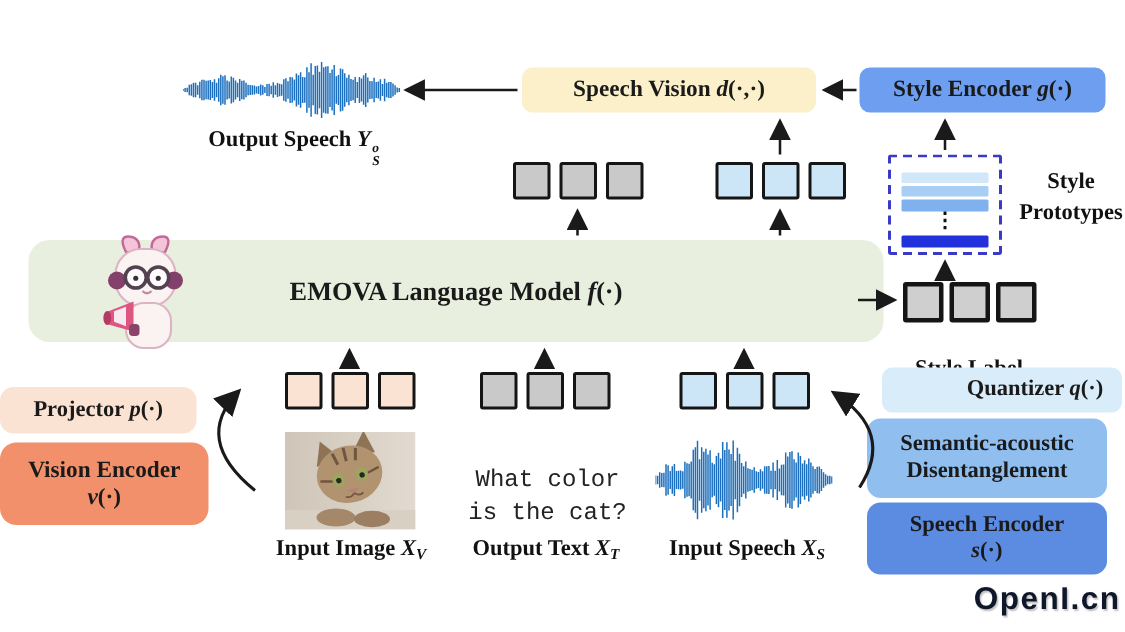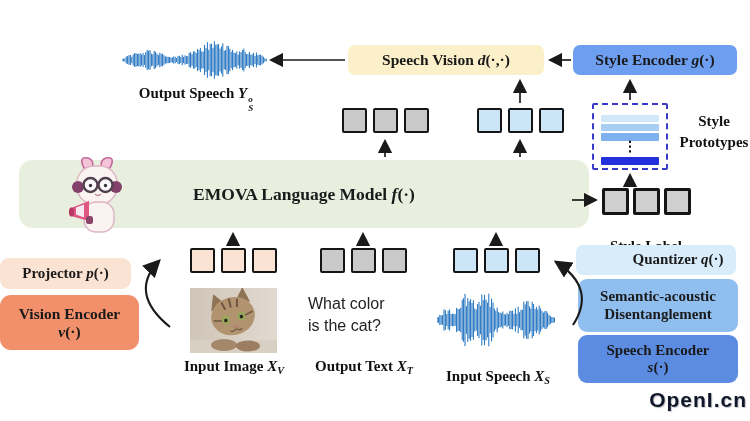--- a/index.html
+++ b/index.html
@@ -15,21 +15,21 @@
   .mvar { font-style:italic; font-weight:bold; }
   .sub  { font-size:0.68em; font-style:italic; font-weight:bold; vertical-align:-0.28em; }
   .ss   { display:inline-flex; flex-direction:column; align-items:flex-start;
           font-size:0.60em; line-height:1.05; vertical-align:-0.42em; margin-left:1px; }
   .ss span { font-style:italic; font-weight:bold; }
   #speech-decoder { left:348px; top:45px; width:196px; height:30px; background:#FBF0C9; border-radius:7px; font-size:15.5px; }
   #style-encoder  { left:573px; top:45px; width:164px; height:30px; background:#6D9EEF; border-radius:7px; font-size:15.5px; }
   #lm-box         { left:0px;   top:160px; width:570px; height:68px; background:#E8EFDF; border-radius:14px; font-size:17.5px;margin-left:19px; }
   #projector      { left:0px;   top:258px; width:131px; height:31px; background:#FBE3D3; border-radius:9px; font-size:15px; }
   #vision-encoder { left:0px;   top:295px; width:139px; height:55px; background:#F2906B; border-radius:11px; font-size:15.5px; }
-  #quantizer      { left:576px; top:245px; width:160px; height:30px; background:#D8ECF9; border-radius:7px; font-size:15px;padding-left:44px; }
+  #quantizer      { left:588px; top:245px; width:160px; height:30px; background:#D8ECF9; border-radius:7px; font-size:15px;padding-left:44px; }
   #disentangle    { left:578px; top:279px; width:160px; height:53px; background:#8FBEEF; border-radius:9px; font-size:15px; }
   #speech-encoder { left:578px; top:335px; width:160px; height:48px; background:#5C8CE2; border-radius:9px; font-size:15px; }
   .tokens { position:absolute; display:flex; gap:6px; }
   .tok { width:25px; height:25px; border:2.5px solid #151515; border-radius:2px; box-sizing:border-box; background:#ccc; }
   .tok.peach { background:#FAE3D3; }
   .tok.gray  { background:#C9C9C9; }
   .tok.blue  { background:#CCE6F8; }
   #style-label-tokens { left:602px; top:188px; gap:4px; }
   #style-label-tokens .tok { width:27px; height:27px; border-width:3px; background:#CFCFCF; }
   #tokens-text-top   { left:342px; top:108px; }
@@ -45,23 +45,23 @@
   #proto-bar3 { top:28px; height:8px; background:#7FB1EE; }
   #proto-dots { position:absolute; left:0; right:0; top:33px; text-align:center;
                 font-weight:bold; font-size:14px; color:#111; letter-spacing:0; }
   #proto-bar4 { top:52px; height:8px; background:#2331DC; }
   .diagram-label { position:absolute; font-weight:bold; font-size:15px; color:#111; text-align:center; }
   #output-label      { left:118px; top:85px;  width:156px; }
   #proto-label       { left:678px; top:111px; width:72px; line-height:1.4; }
   #style-label-text  { left:600px; top:238px; width:92px; }
   #input-image-label { left:177px; top:358px; width:114px; }
   #input-text-label  { left:307px; top:358px; width:114px; }
-  #input-speech-label{ left:434px; top:368px; width:128px; }
-  #query { position:absolute; left:308px; top:293px; width:114px; text-align:left;
-           font-family:Liberation Sans, sans-serif; font-size:16px; color:#232323; line-height:1.38; }
+  #input-speech-label{ left:434px; top:358px; width:128px; }
+  #query { position:absolute; left:308px; top:309px; width:114px; text-align:center;
+           font-family:Liberation Mono, monospace; font-size:16px; color:#232323; line-height:1.38; }
   #watermark { position:absolute; right:3px; top:388px; font-family:"Liberation Sans", sans-serif;
                font-weight:bold; font-size:21px; color:#0f172a; letter-spacing:1px;
                text-shadow:1px 1px 1px #c4c4c4, -1px -1px 1px #ffffff, 0 0 1px #d8d8d8; }
   .absvg { position:absolute; }
   #arrow-layer { left:0; top:0; pointer-events:none; }
 </style>
 </head>
 <body>
 
 <div id="canvas">

